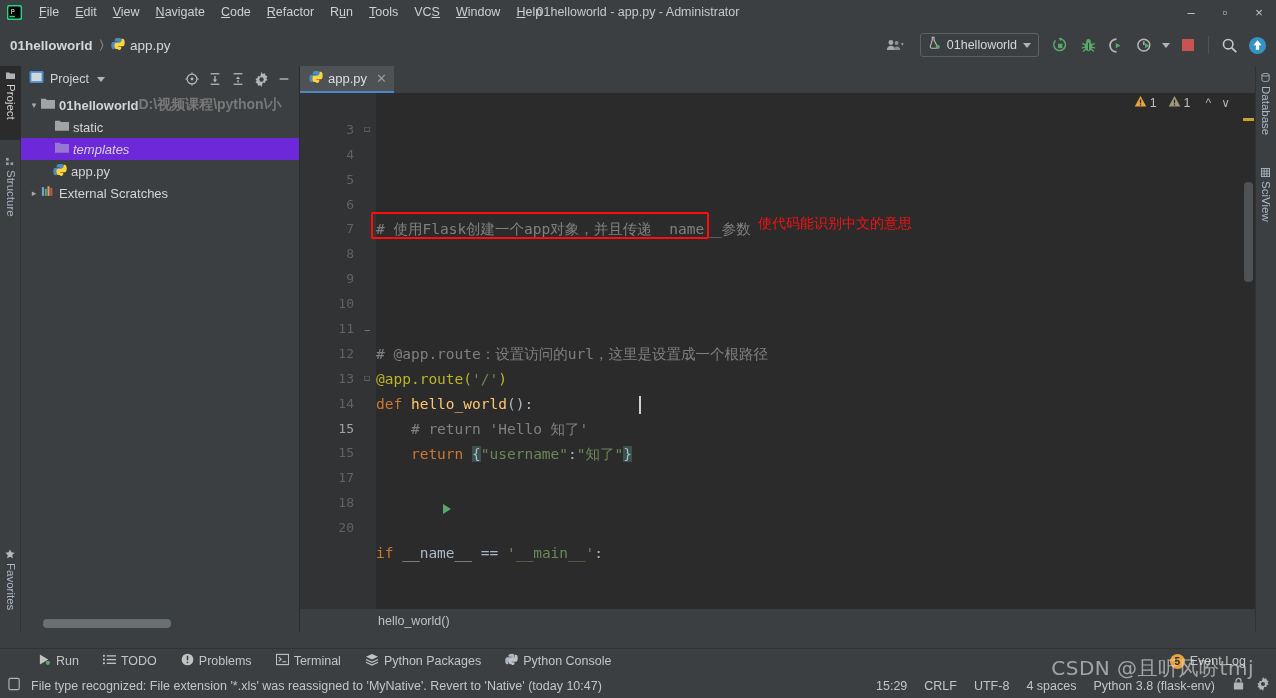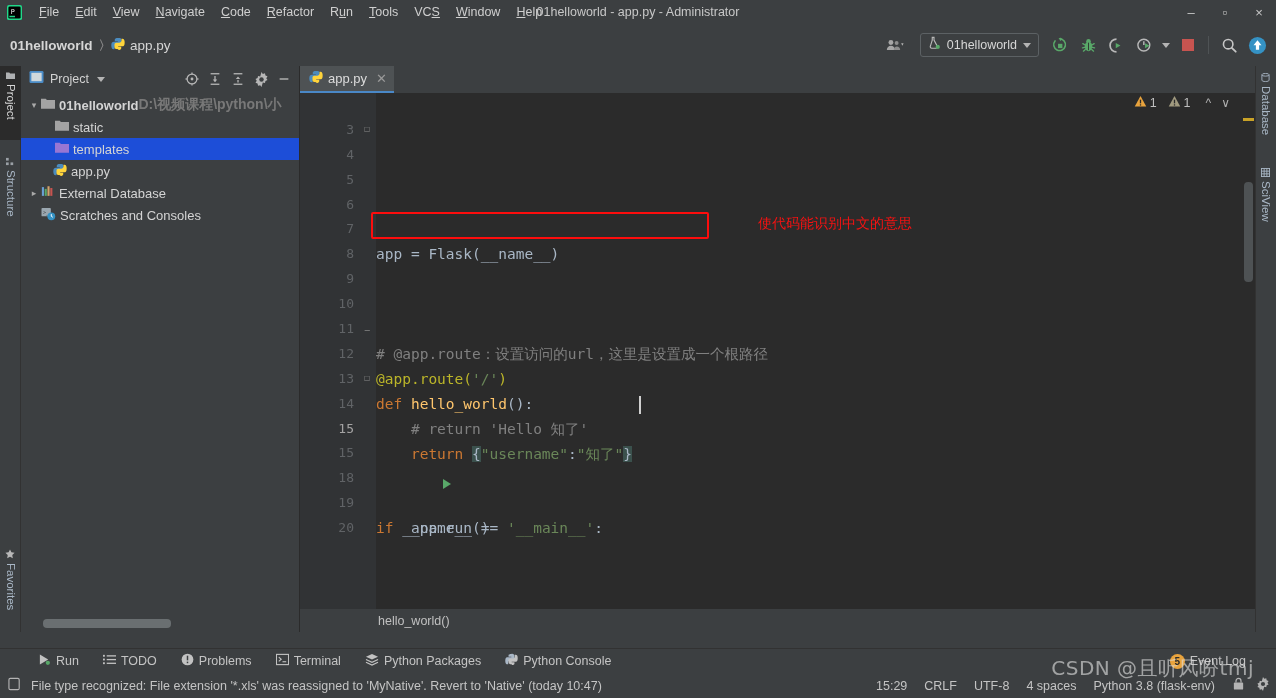--- a/index.html
+++ b/index.html
@@ -96,21 +96,21 @@
   .pp-tool {
     width:22px; height:22px; display:flex; align-items:center;
     justify-content:center; border-radius:3px;
   }
 
   .tree { margin-top:2px; font-size:13px; }
   .tree-row {
     height:22px; display:flex; align-items:center; padding-left:6px;
     white-space:nowrap; color:#d4d4d4;
   }
-  .tree-row.selected { background:#1d4ed8; }
+  .tree-row.selected { background:#6d28d9;font-style:italic; }
   .arrow {
     width:14px; display:inline-flex; justify-content:center;
     font-size:9px; color:#a9a9a9;
   }
   .tree-label { margin-left:4px; }
   .tree-label.bold { font-weight:bold; }
   .tree-path { color:#787878; font-size:14px; overflow:hidden;font-weight:bold; }
 
   .pp-scroll {
     position:absolute; left:22px; bottom:4px; width:273px; height:9px;
@@ -520,37 +520,23 @@
       <div class="tree-row">
         <span class="arrow">▸</span>
         <span>
           <svg width="14" height="13" viewBox="0 0 16 14">
             <rect x="1" y="2" width="2.4" height="10" fill="#6a9fd4"></rect>
             <rect x="4.2" y="4" width="2.4" height="8" fill="#59a869"></rect>
             <rect x="7.4" y="1" width="2.4" height="11" fill="#d4a26a"></rect>
             <rect x="10.6" y="3" width="2.4" height="9" fill="#c75450"></rect>
           </svg>
         </span>
-        <span class="tree-label">External Database</span>
-      </div>
-
-      <div class="tree-row" style="padding-left:20px;">
-        <span>
-          <svg width="15" height="14" viewBox="0 0 16 15">
-            <rect x="0.5" y="1" width="10" height="9" rx="1" fill="#9aa7b0"></rect>
-            <text x="2" y="7.6" font-size="5.5" fill="#2b2b2b" font-family="DejaVu Sans Mono, monospace">&gt;_</text>
-            <circle cx="11" cy="10" r="4.2" fill="#3592c4"></circle>
-            <g stroke="#fff" stroke-width="1">
-                <line x1="11" y1="7.6" x2="11" y2="10"></line>
-                <line x1="11" y1="10" x2="12.7" y2="11"></line>
-              </g>
-          </svg>
-        </span>
-        <span class="tree-label">Scratches and Consoles</span>
-      </div>
+        <span class="tree-label">External Scratches</span>
+      </div>
+
     </div>
 
     <div class="pp-scroll">
       <div class="pp-scroll-thumb"></div>
     </div>
   </div>
 
   <div class="editor-area">
     <div class="tabs-bar">
       <div class="etab">
@@ -603,25 +589,25 @@
         <div class="cl">
           <span class="ln">4</span>
         </div>
 
         <div class="cl">
           <span class="ln">5</span>
         </div>
 
         <div class="cl">
           <span class="ln">6</span>
+          <span class="code-txt cmt"># 使用Flask创建一个app对象，并且传递__name__参数</span>
         </div>
 
         <div class="cl">
           <span class="ln">7</span>
-          <span class="code-txt">app = Flask(__name__)</span>
         </div>
 
         <div class="cl">
           <span class="ln">8</span>
         </div>
 
         <div class="cl">
           <span class="ln">9</span>
         </div>
 
@@ -652,35 +638,34 @@
         <div class="cl">
           <span class="ln" style="color:#a4a3a3;">15</span>
           <span class="code-txt">    <span class="kw">return </span><span class="brace-hl">{</span><span class="str">"username"</span>:<span class="str">"知了"</span><span class="brace-hl">}</span></span>
           <span class="cursor-caret" style="left:339px; top:4px;"></span>
         </div>
 
         <div class="cl">
           <span class="ln">15</span>
         </div>
 
+        <div class="cl">
+          <span class="ln">17</span>
+        </div>
 
         <div class="cl">
           <span class="ln">18</span>
           <span class="run-gutter-icon" style="top:7px;">
             <svg width="12" height="12" viewBox="0 0 12 12">
                 <path d="M2 1l8 5-8 5z" fill="#59a869"></path>
               </svg>
           </span>
           <span class="code-txt"><span class="kw">if </span>__name__ == <span class="str">'__main__'</span>:</span>
         </div>
 
-        <div class="cl">
-          <span class="ln">19</span>
-          <span class="code-txt">    app.run()</span>
-        </div>
 
         <div class="cl">
           <span class="ln">20</span>
         </div>
       </div>
 
       <span class="fold-marker" style="left:64px; top:30px;">☐</span>
       <span class="fold-marker" style="left:64px; top:229px;">⚊</span>
       <span class="fold-marker" style="left:64px; top:279px;">☐</span>
 

